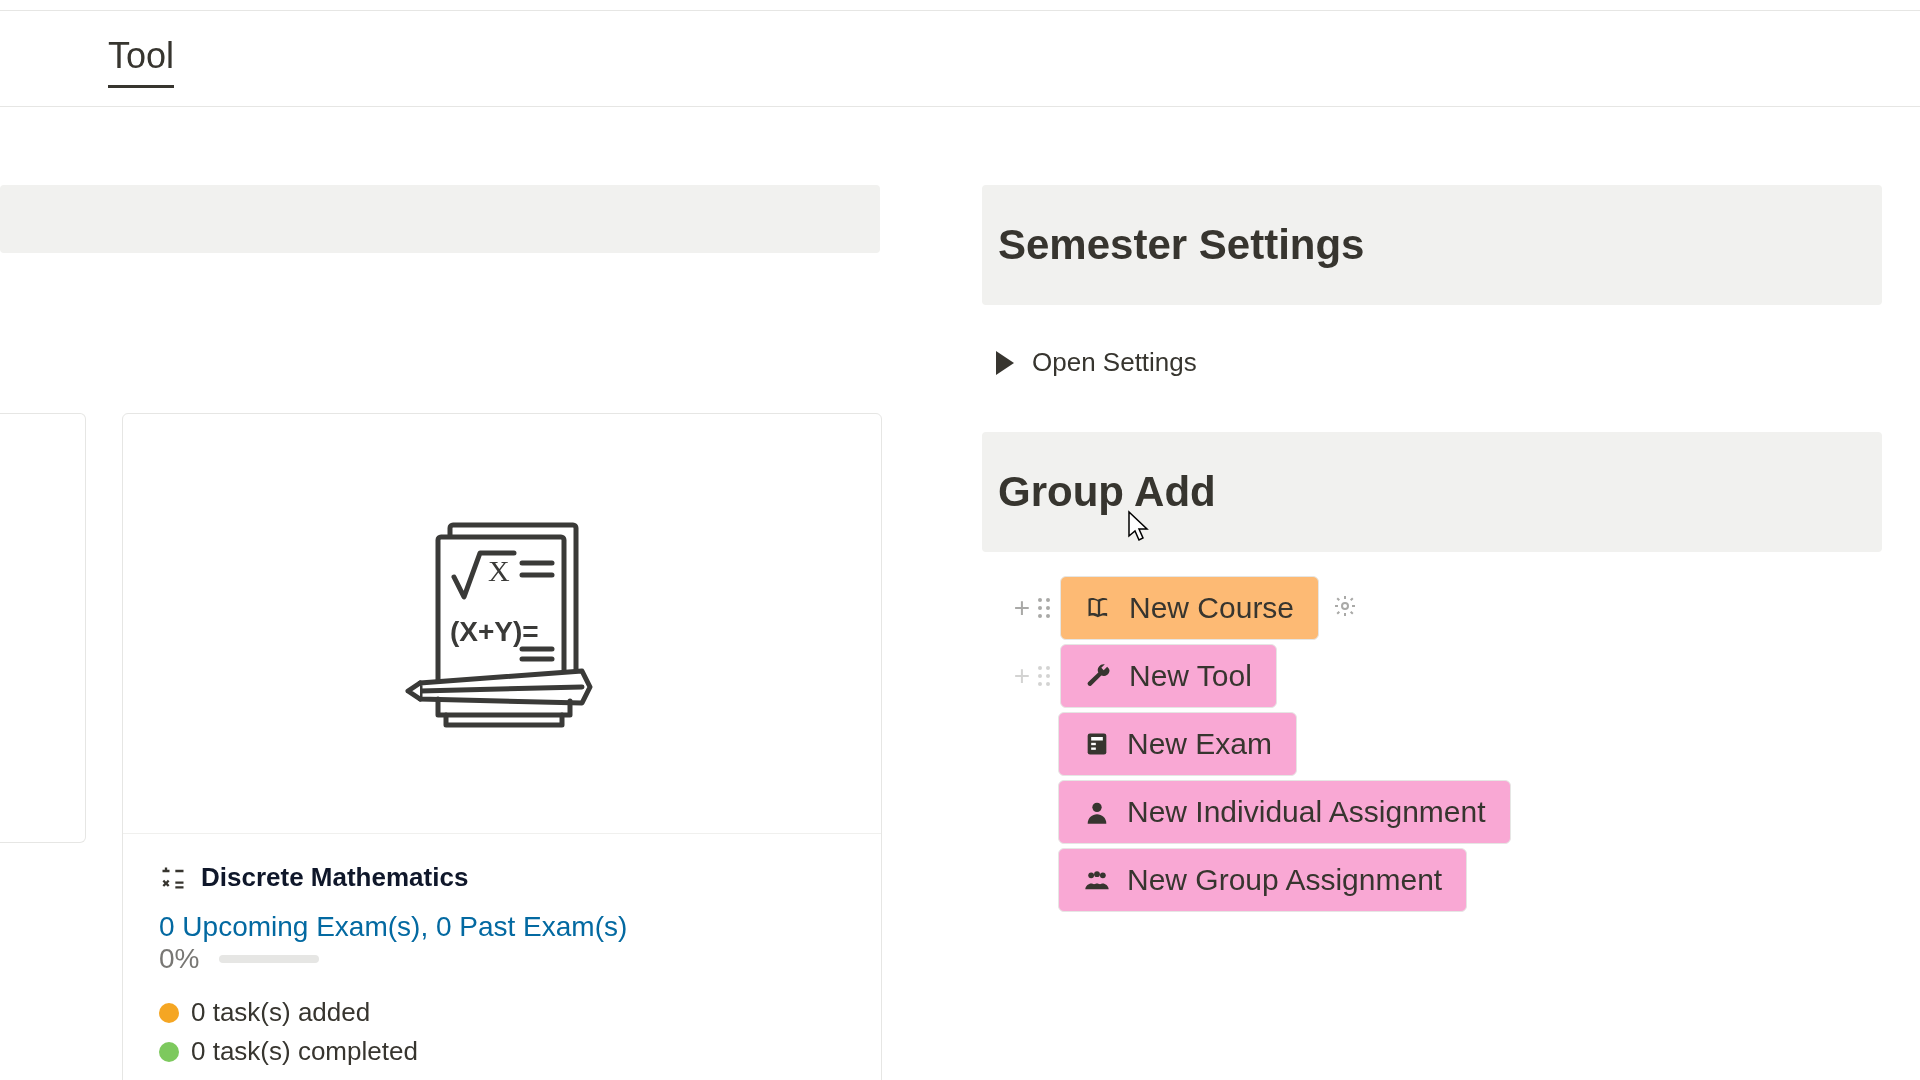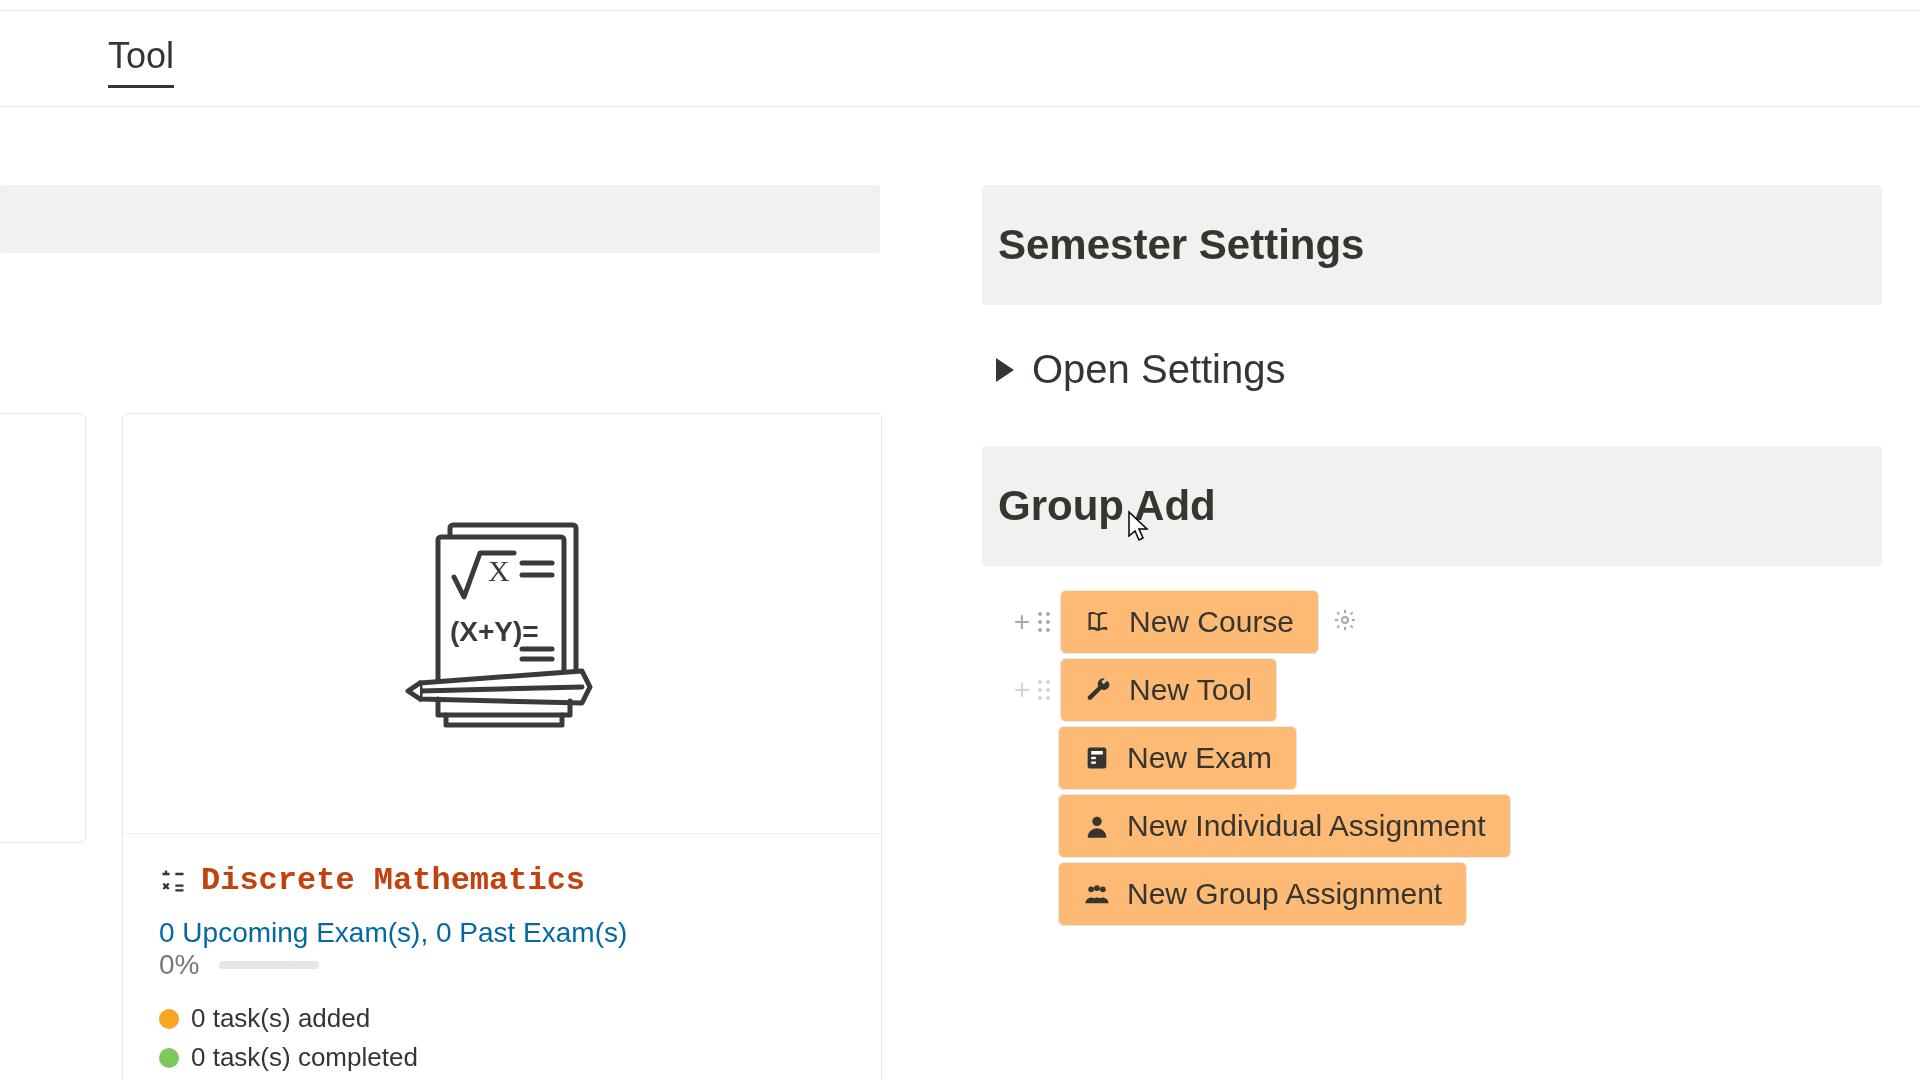--- a/index.html
+++ b/index.html
@@ -98,24 +98,23 @@
     }
 
     .course-title-row {
       display: flex;
       align-items: center;
       gap: 14px;
       margin-bottom: 18px;
     }
 
     .course-title {
-      font-size: 32px;
+      font-size: 26px;
       font-weight: 600;
-      color: #c2410c;
-      font-family: Liberation Mono, monospace;
+      color: #0f172a;
     }
 
     .course-exam-info {
       font-size: 28px;
       color: #0369a1;
     }
 
     .progress-row {
       display: flex;
       align-items: center;
@@ -176,21 +175,21 @@
     .open-settings-row {
       display: flex;
       align-items: center;
       gap: 18px;
       padding: 18px 14px;
       margin-bottom: 36px;
       cursor: pointer;
     }
 
     .open-settings-text {
-      font-size: 40px;
+      font-size: 26px;
       font-weight: 400;
       color: #37352f;
     }
 
     .triangle-right {
       width: 0;
       height: 0;
       border-top: 12px solid transparent;
       border-bottom: 12px solid transparent;
       border-left: 18px solid #37352f;
@@ -240,21 +239,21 @@
       background: #a9a9a7;
     }
 
     .quick-add-button {
       display: inline-flex;
       align-items: center;
       gap: 16px;
       padding: 14px 24px;
       border: 1px solid #e6e6e4;
       border-radius: 6px;
-      background: #fdba74;
+      background: #f9a8d4;
       cursor: pointer;
       font-size: 30px;
       color: #37352f;
     }
 
     .quick-add-button.highlighted {
       background: #fdba74;
     }
 
     .quick-add-button .btn-icon {

